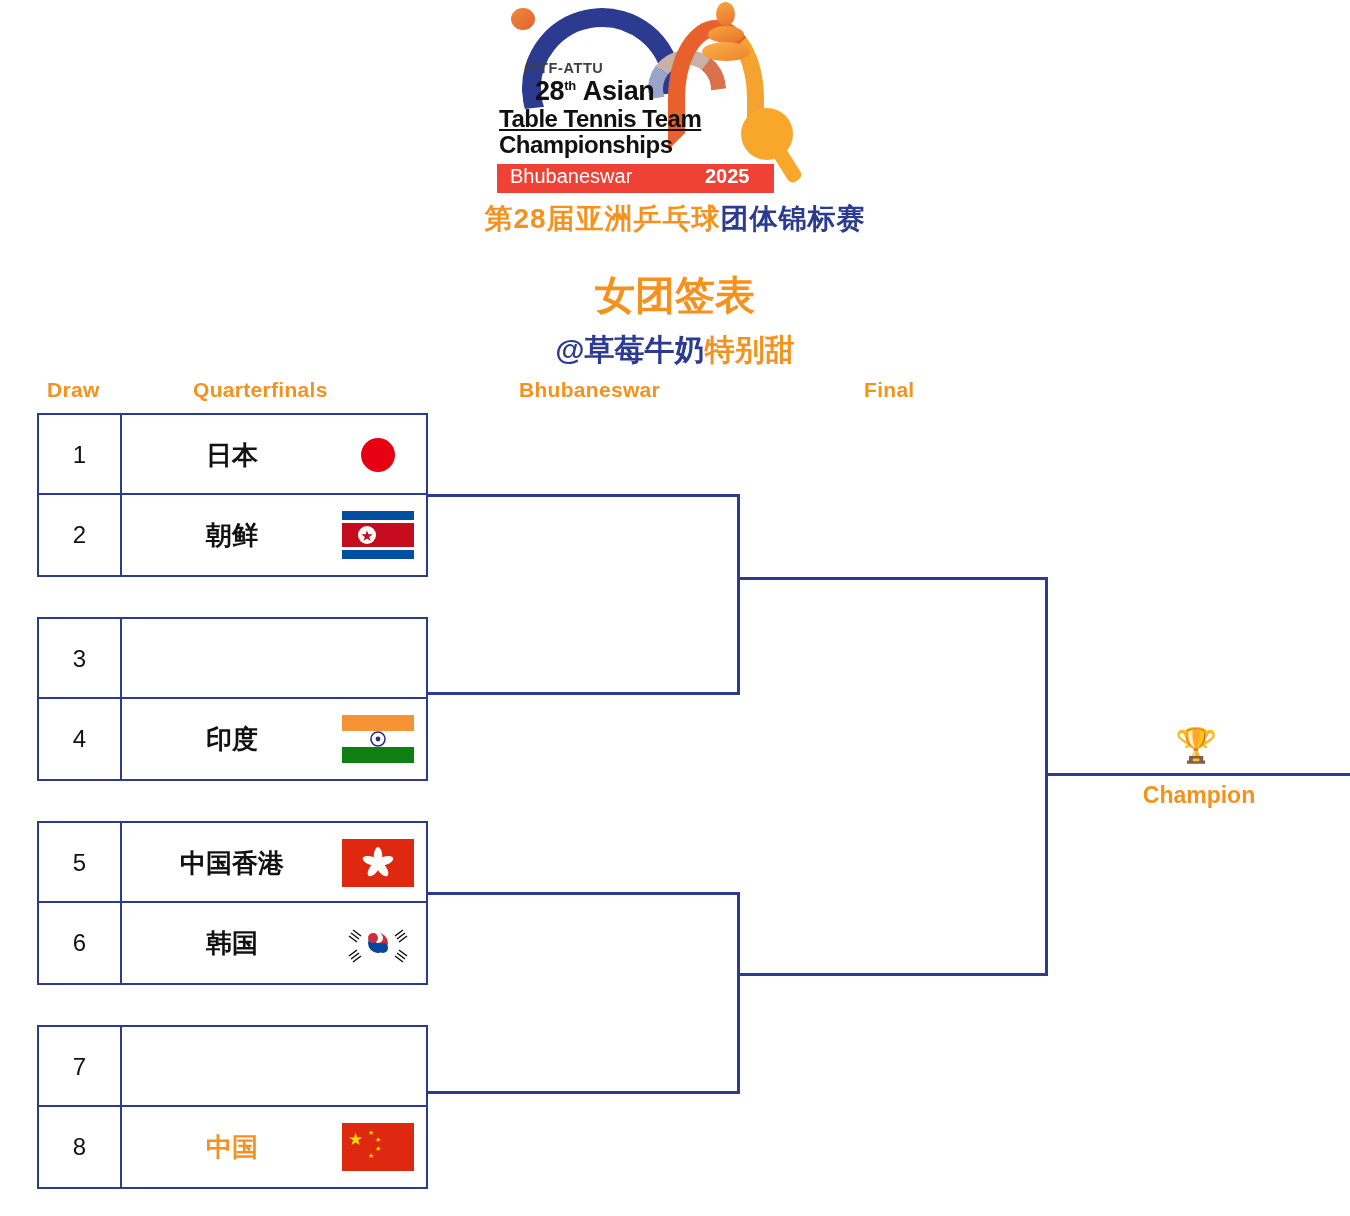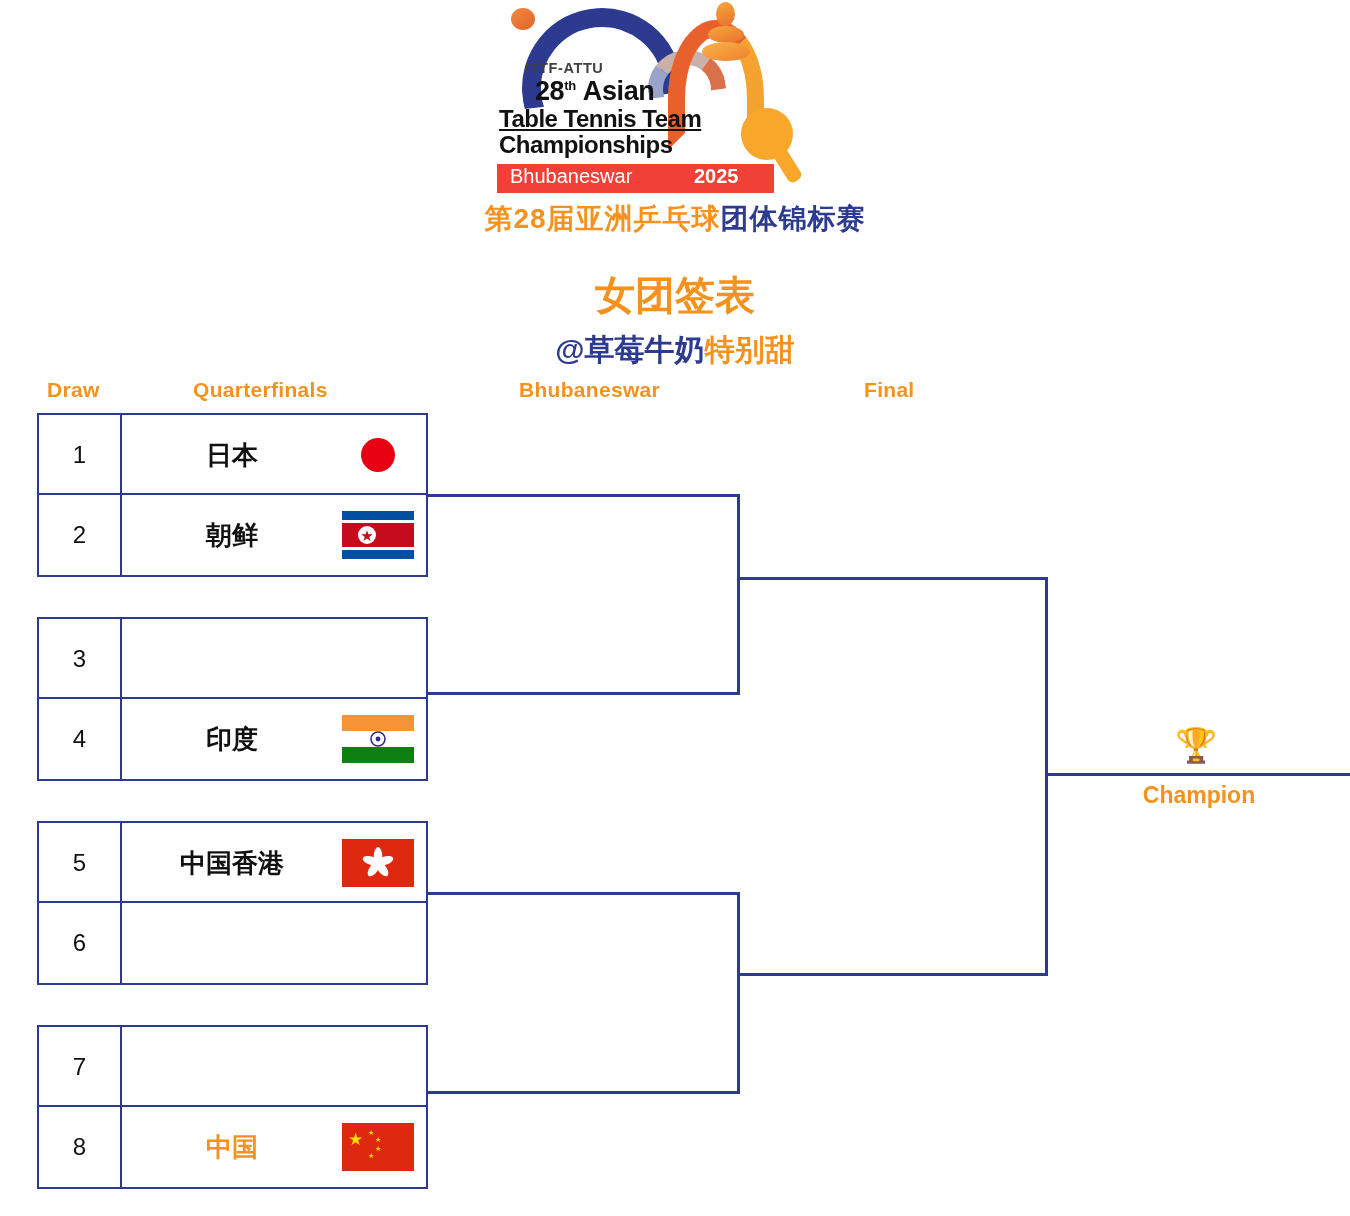--- a/index.html
+++ b/index.html
@@ -54,21 +54,21 @@
     color: #111; letter-spacing: -.4px; margin-left: 36px; }
   .logo-l1 sup { font-size: 13px; }
   .logo-l2 { position: absolute; left: 9px; top: 105px; font-size: 24px; font-weight: 700;
     color: #111; letter-spacing: -.5px; text-decoration: underline; }
   .logo-l3 { position: absolute; left: 9px; top: 131px; font-size: 24px; font-weight: 700;
     color: #111; letter-spacing: -.5px; }
   .logo-bar { position: absolute; left: 7px; top: 164px; width: 277px; height: 29px;
     background: #ef4136; }
   .logo-bar-city { position: absolute; left: 13px; top: 1px; font-size: 20px;
     font-weight: 400; color: #fff; }
-  .logo-bar-year { position: absolute; left: 197px; top: 1px; font-size: 20px;
+  .logo-bar-year { position: absolute; left: 208px; top: 1px; font-size: 20px;
     font-weight: 700; color: #fff; }
 
   
   #title-main { position: absolute; left: 0; top: 200px; width: 1350px;
     text-align: center; font-size: 28px; font-weight: 700; letter-spacing: 1px; }
   #title-main .t-orange { color: #f5921e; }
   #title-main .t-navy { color: #2c3b8f; }
   #title-sub { position: absolute; left: 0; top: 268px; width: 1350px;
     text-align: center; font-size: 40px; font-weight: 700; color: #f5921e; }
   #title-credit { position: absolute; left: 0; top: 330px; width: 1350px;
@@ -213,20 +213,38 @@
                 <ellipse rx="4.2" ry="9" cy="-7" transform="rotate(144)"></ellipse>
                 <ellipse rx="4.2" ry="9" cy="-7" transform="rotate(216)"></ellipse>
                 <ellipse rx="4.2" ry="9" cy="-7" transform="rotate(288)"></ellipse>
               </g>
             </svg>
           </div>
         </div>
       </div>
       <div class="draw-row" style="left: 37px; top: 903px; width: 391px; height: 84px; margin-top: -2px;">
         <div class="cell-num">6</div>
+        <div class="cell-team">
+          <div class="team-name">韩国</div>
+          <div class="flag-box">
+            <svg class="flag" viewBox="0 0 72 48" preserveAspectRatio="none">
+              <rect width="72" height="48" fill="#fff"></rect>
+              <path d="M36 14a10 10 0 0 1 0 20 5 5 0 0 1 0-10 5 5 0 0 0 0-10z" fill="#cd2e3a"></path>
+              <path d="M36 14a10 10 0 0 0 0 20 5 5 0 0 0 0-10 5 5 0 0 1 0-10z" fill="#0047a0"></path>
+              <circle cx="31" cy="19" r="5" fill="#cd2e3a"></circle>
+              <circle cx="41" cy="29" r="5" fill="#0047a0"></circle>
+              <g stroke="#111" stroke-width="1.5">
+                <path d="M11 11 L19 17 M9 14 L17 20 M7 17 L15 23"></path>
+                <path d="M57 31 L65 37 M55 34 L63 40 M53 37 L61 43"></path>
+                <path d="M61 11 L53 17 M63 14 L55 20 M65 17 L57 23"></path>
+                <path d="M15 31 L7 37 M17 34 L9 40 M19 37 L11 43"></path>
+              </g>
+            </svg>
+          </div>
+        </div>
       </div>
       <div class="draw-row" style="left: 37px; top: 1025px; width: 391px; height: 84px;">
         <div class="cell-num">7</div>
         <div class="cell-team">
           <div class="team-name"></div>
           <div class="flag-box"></div>
         </div>
       </div>
       <div class="draw-row" style="left: 37px; top: 1107px; width: 391px; height: 84px; margin-top: -2px;">
         <div class="cell-num">8</div>

